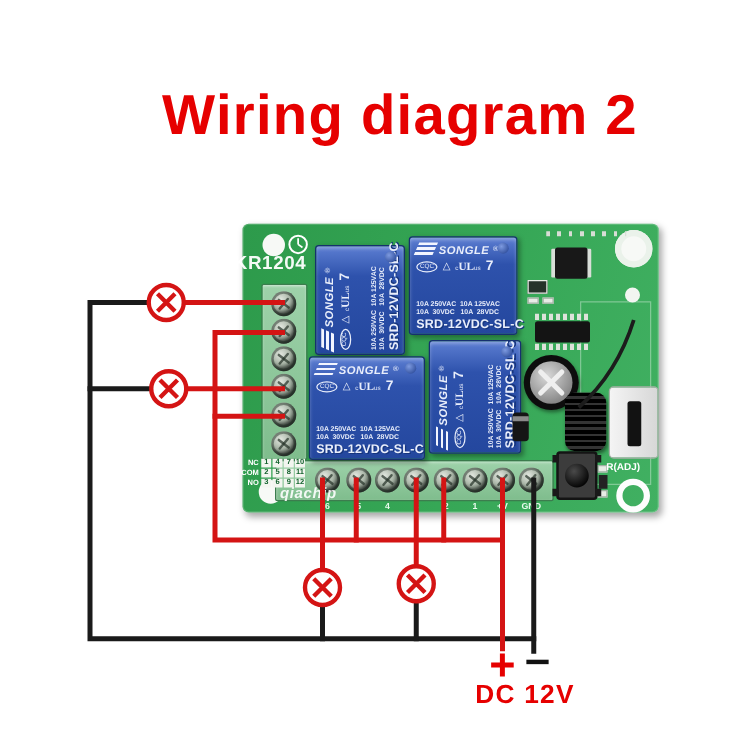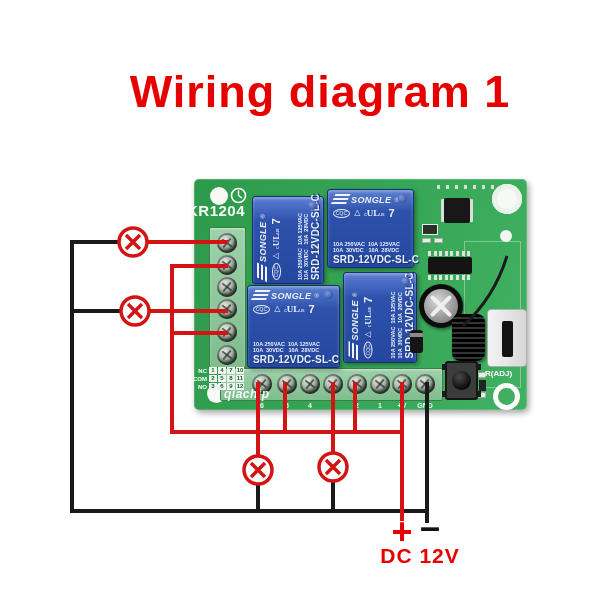--- a/index.html
+++ b/index.html
@@ -127,21 +127,21 @@
   .plus  { position:absolute; left:386px; top:514px; width:32px; text-align:center;
            color:#e60000; font-size:36px; font-weight:bold; line-height:36px; }
   .minus { position:absolute; left:416px; top:509px; width:28px; text-align:center;
            color:#111111; font-size:36px; font-weight:bold; line-height:36px; }
   .dc12v { position:absolute; left:368px; top:544px; width:104px; text-align:center;
            color:#e60000; font-size:21px; font-weight:bold; letter-spacing:1px; }
 </style>
 </head>
 <body>
 
-<div class="title">Wiring diagram 1</div>
+<div class="title">Wiring diagram 2</div>
 
 <div class="pcb">
 
   <div class="hole tl"></div>
   <div class="hole tr"></div>
   <div class="hole bl"></div>
   <div class="dot-small"></div>
   <div class="ring-br"></div>
 
   <svg class="clock-icon" width="17" height="17" viewBox="0 0 17 17">

